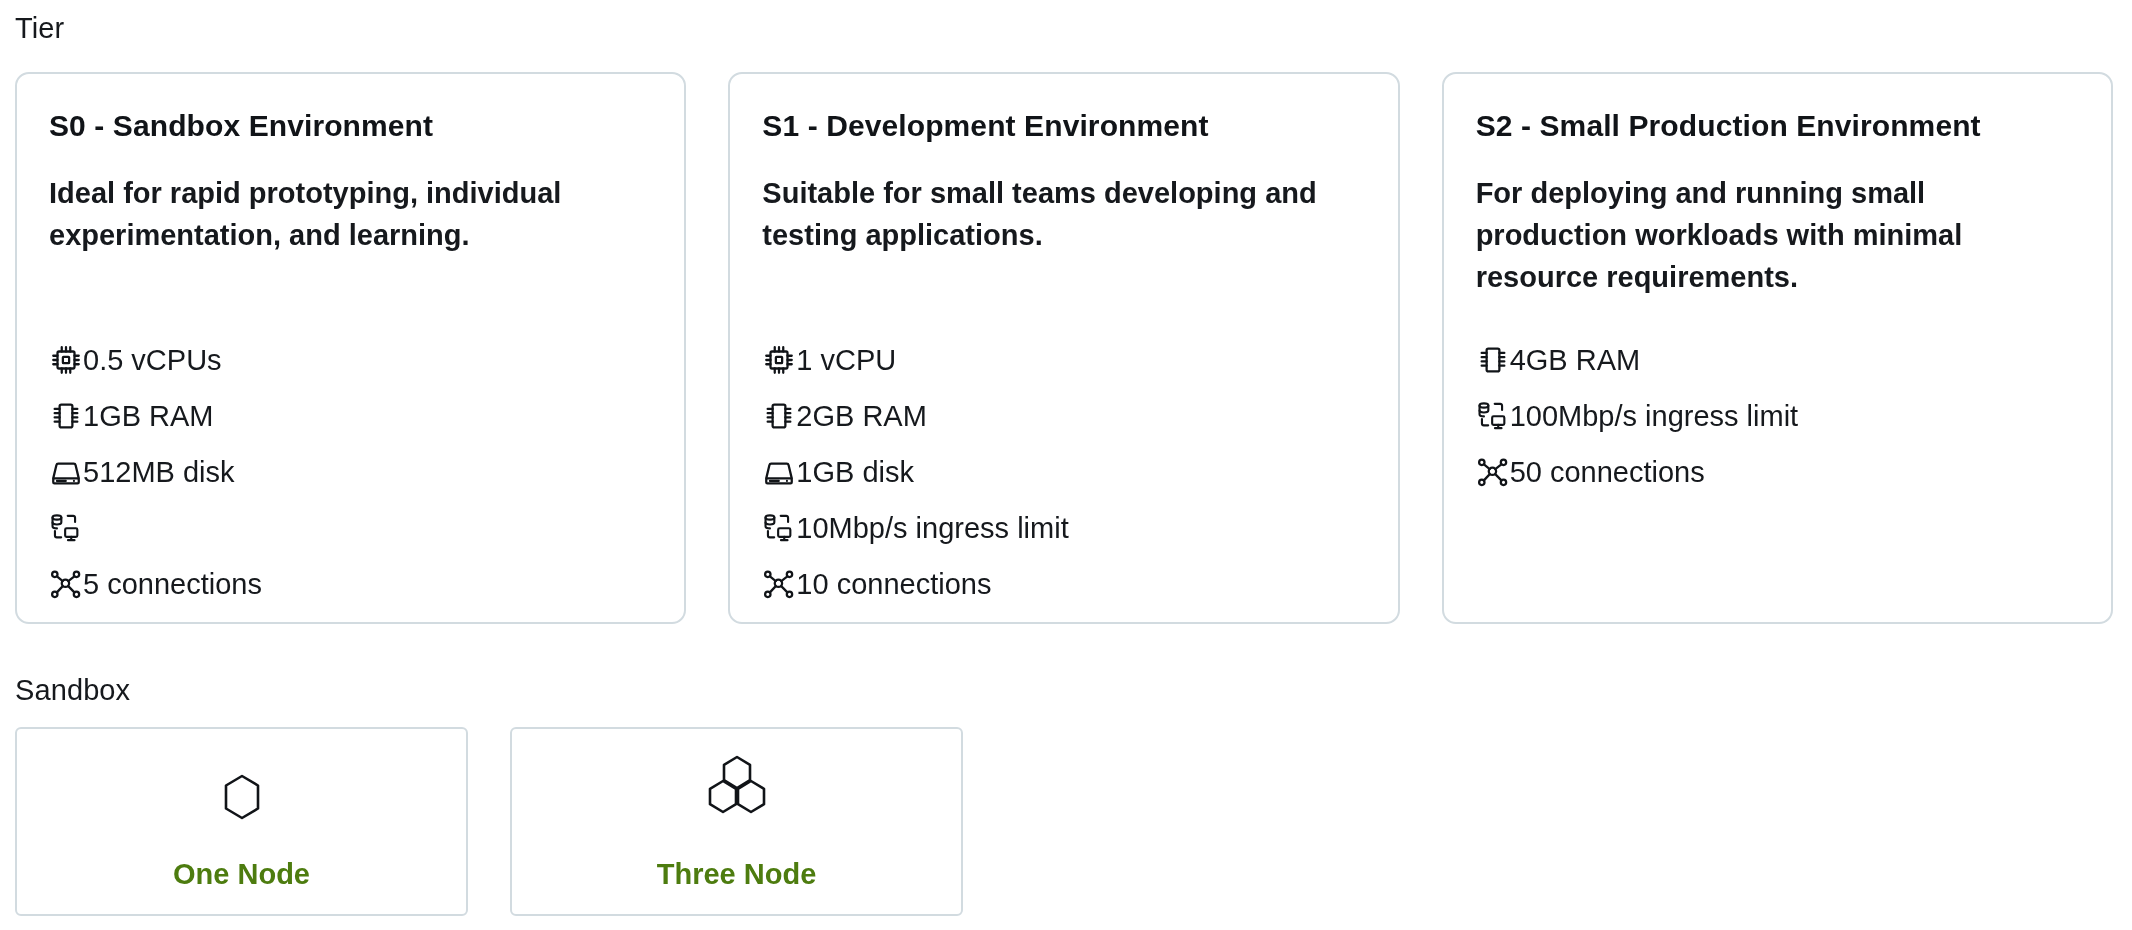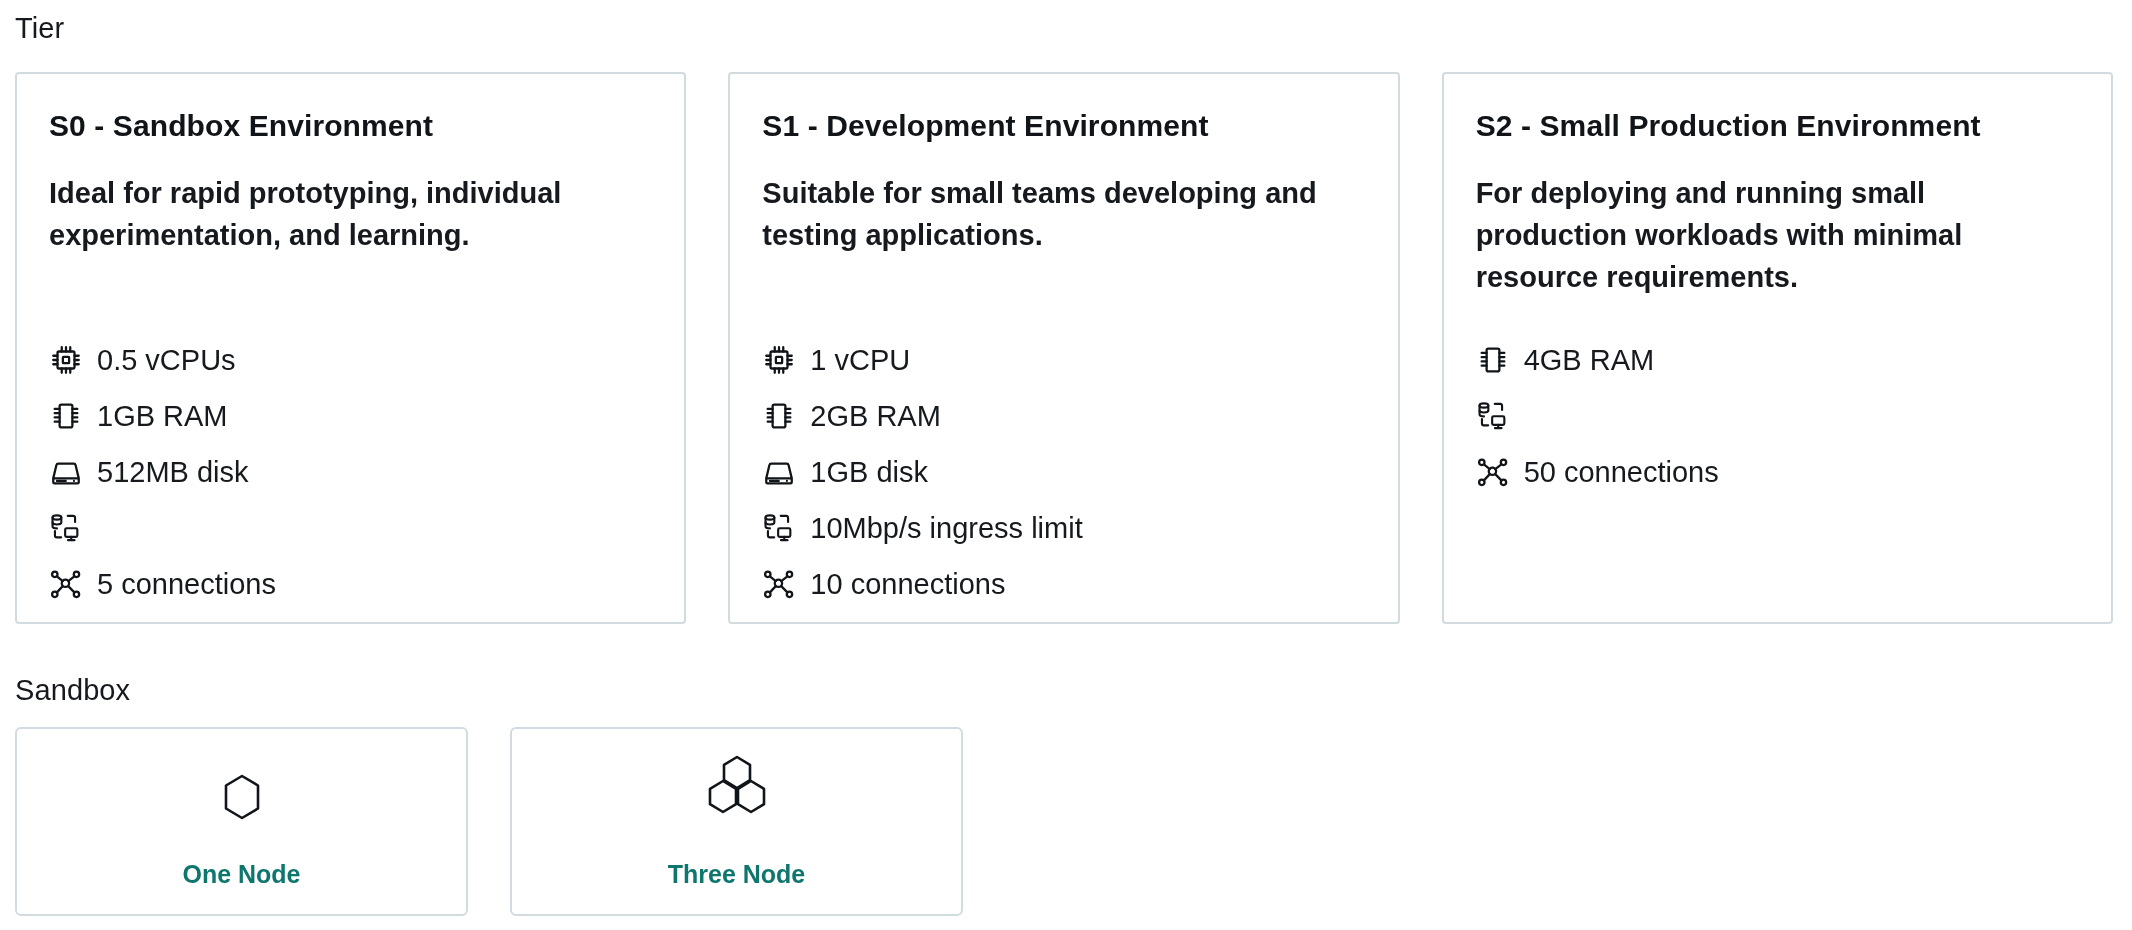--- a/index.html
+++ b/index.html
@@ -44,21 +44,21 @@
     top: 72px;
     width: 2098px;
     height: 552px;
     display: flex;
     gap: 42px;
   }
   .tier-card {
     flex: 1 1 0;
     box-sizing: border-box;
     border: 2px solid #d2dbe0;
-    border-radius: 4px;
+    border-radius: 14px;
     background: #ffffff;
     padding: 34px 32px 26px 32px;
   }
   .tier-title {
     font-size: 30px;
     line-height: 36px;
     font-weight: 700;
     color: #111418;
     letter-spacing: 0.1px;
     margin: 0 0 28px 0;
@@ -76,21 +76,20 @@
     list-style: none;
     margin: 0;
     padding: 0;
     position: relative;
   }
   .spec-list.pad-2 { margin-top: 76px; }
   .spec-list.pad-3 { margin-top: 34px; }
   .spec-item {
     display: flex;
     align-items: center;
-    gap: 14px;
     height: 56px;
   }
   .spec-icon {
     width: 34px;
     height: 34px;
     flex: 0 0 34px;
     display: block;
     color: #111418;
   }
   .spec-icon svg { display: block; width: 34px; height: 34px; }
@@ -126,24 +125,24 @@
   .topo-icon {
     height: 84px;
     display: flex;
     align-items: center;
     justify-content: center;
     color: #111418;
   }
   .topo-icon svg { display: block; }
   .topo-label {
     margin-top: 18px;
-    font-size: 25px;
+    font-size: 29px;
     line-height: 34px;
     font-weight: 700;
-    color: #0f766e;
+    color: #4d7c0f;
     white-space: nowrap;
   }
 </style>
 </head>
 <body>
 
 <div class="page">
 
   <div class="section-label" id="tier-label">Tier</div>
 
@@ -294,20 +293,21 @@
             <svg viewBox="0 0 24 24" fill="none" stroke="currentColor" stroke-width="1.5" stroke-linecap="round" stroke-linejoin="round">
               <ellipse cx="5.6" cy="4.6" rx="3.1" ry="1.5"></ellipse>
               <path d="M2.5 4.6v3.4c0 .83 1.39 1.5 3.1 1.5s3.1-.67 3.1-1.5V4.6"></path>
               <path d="M2.5 8.2v2.6c0 .83 1.39 1.5 3.1 1.5"></path>
               <path d="M13.2 3.4h3.9a1.3 1.3 0 0 1 1.3 1.3v3.1"></path>
               <path d="M4.2 14.1v3.2a1.3 1.3 0 0 0 1.3 1.3h3.1"></path>
               <rect x="11.4" y="12.2" width="8.6" height="6.1" rx="1"></rect>
               <path d="M15.7 18.3v2.3M13.4 20.6h4.6"></path>
             </svg>
           </span>
+          <span class="spec-text">100Mbp/s ingress limit</span>
         </li>
         <li class="spec-item">
           <span class="spec-icon">
             <svg viewBox="0 0 24 24" fill="none" stroke="currentColor" stroke-width="1.6" stroke-linecap="round" stroke-linejoin="round">
               <circle cx="11.6" cy="11.5" r="2.6"></circle>
               <circle cx="4.1" cy="5.2" r="1.9"></circle>
               <circle cx="19.4" cy="5.2" r="1.9"></circle>
               <circle cx="4.1" cy="19.3" r="1.9"></circle>
               <circle cx="19.4" cy="19.3" r="1.9"></circle>
               <path d="M5.6 6.6 9.7 9.9M17.9 6.6 13.6 9.9M5.6 17.9 9.7 13.5M17.9 17.9 13.6 13.5"></path>

